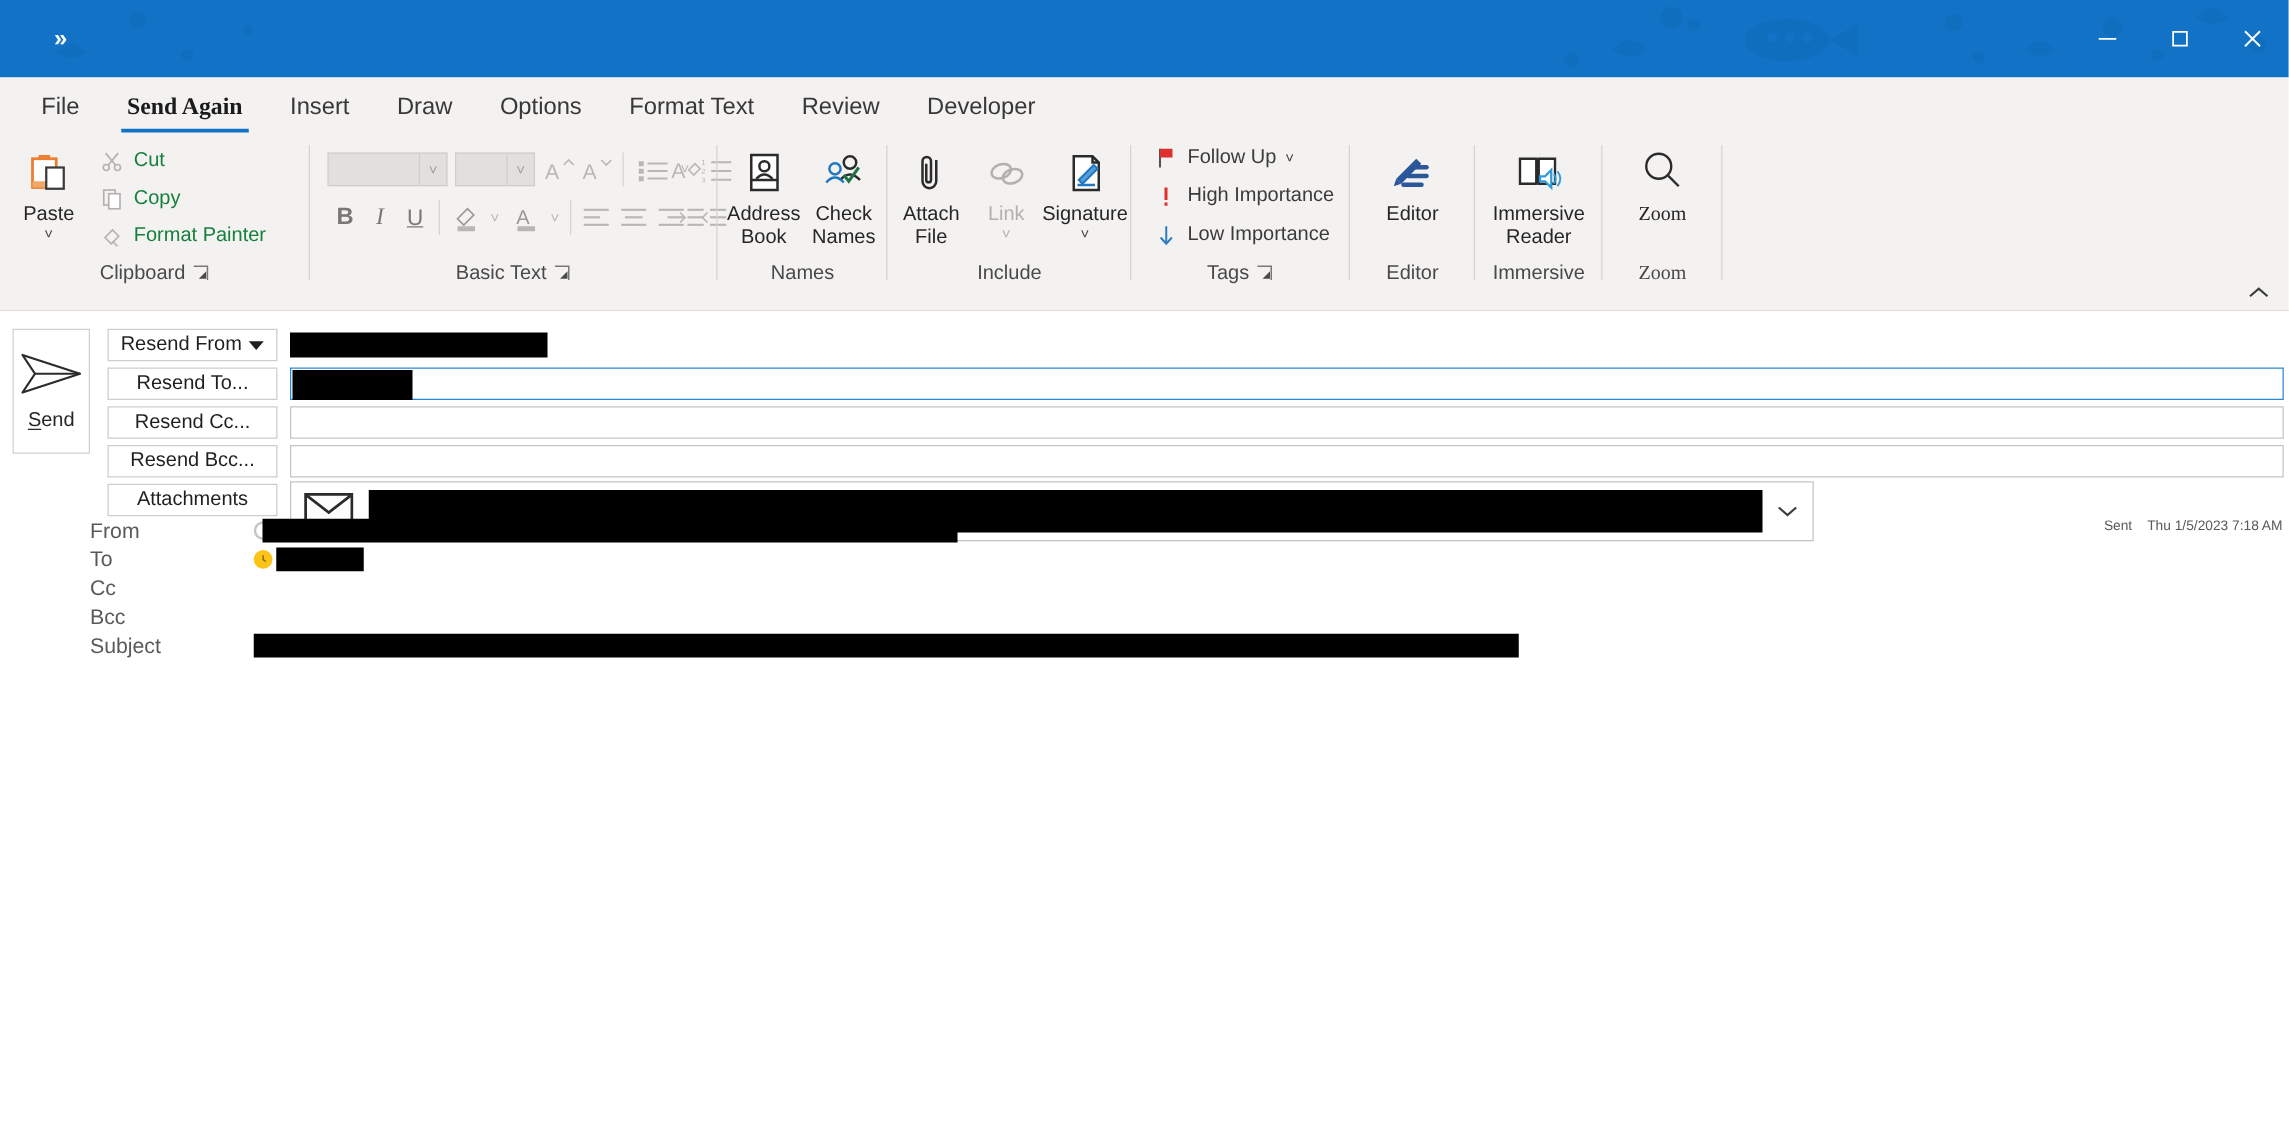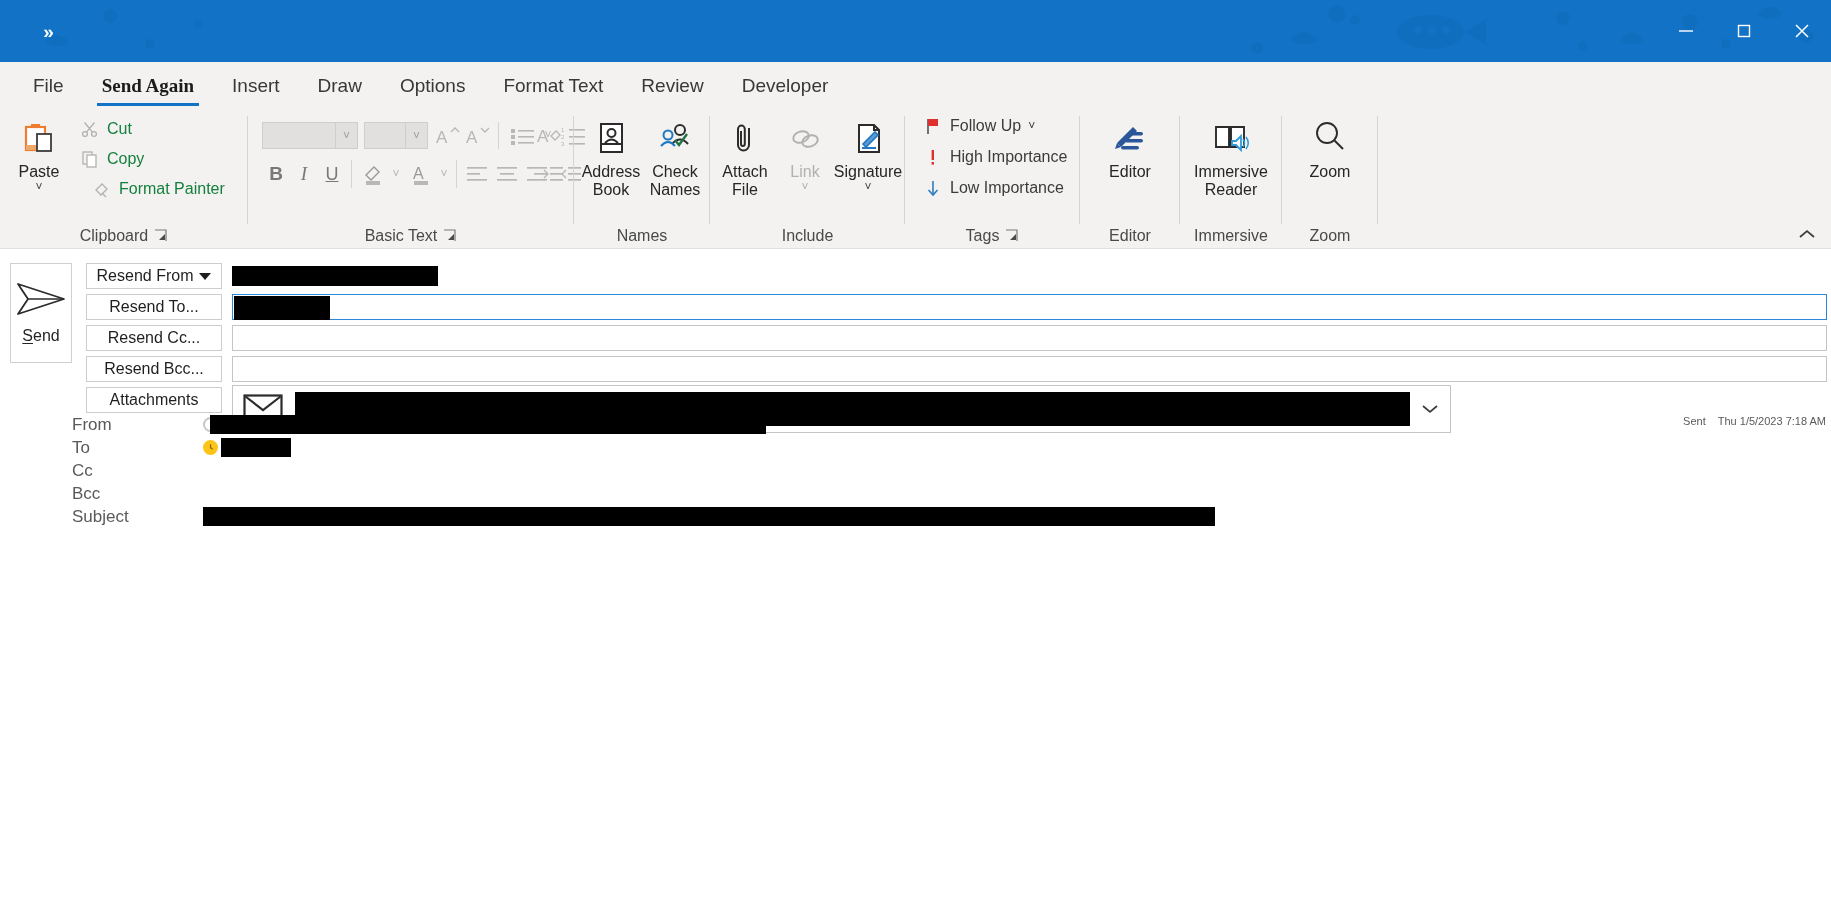--- a/index.html
+++ b/index.html
@@ -72,21 +72,21 @@
     position: absolute; left: 0; top: 108px; width: 1831px; height: 141px;
     background: #f3f2f1;
     border-bottom: 1px solid #e1dfdd;
   }
   .ribbon-inner { position: relative; height: 141px; }
   .group {
     position: absolute; top: 0; height: 141px;
   }
   .group-body { position: relative; height: 115px; }
   .group-label {
-    position: absolute; bottom: 4px; left: 0; width: 100%;
+    position: absolute; bottom: 21px; left: 0; width: 100%;
     text-align: right; font-size: 16px; color: #494949;
     display: flex; align-items: center; justify-content: center; gap: 6px;
   }
   .grp-sep {
     position: absolute; top: 8px; width: 1px; height: 108px; background: #d6d4d2;
   }
   .dlg-launcher {
     position: absolute; bottom: 6px; width: 14px; height: 14px;
     color: #666; font-size: 13px; line-height: 13px;
   }
@@ -299,21 +299,21 @@
             <span class="ic">
               <svg width="18" height="18" viewBox="0 0 18 18">
                   <g stroke="#b3b1af" stroke-width="1.3" fill="none">
                     <rect x="2" y="2" width="9" height="12"></rect>
                     <rect x="6" y="5" width="9" height="12" fill="#fff"></rect>
                   </g>
                 </svg>
             </span>
             <span>Copy</span>
           </div>
-          <div class="smallbtn disabled" style="left:88px; top:68px;">
+          <div class="smallbtn disabled" style="left:76px; top:68px;">
             <span class="ic">
               <svg width="18" height="18" viewBox="0 0 18 18">
                   <g stroke="#b3b1af" stroke-width="1.3" fill="none">
                     <path d="M3 10 L9 4 l5 5 l-6 6 z"></path>
                     <path d="M9 13 l4 4"></path>
                   </g>
                 </svg>
             </span>
             <span>Format Painter</span>
           </div>
@@ -628,21 +628,21 @@
             </span>
             <span class="lbl">Immersive<br>Reader</span>
           </div>
         </div>
         <div class="group-label">
           <span>Immersive</span>
         </div>
         <div class="grp-sep" style="left:101px;"></div>
       </div>
 
-      <div class="group" style="left:1282px; width:96px;">
+      <div class="group" style="left:1282px; width:96px;font-family:Liberation Serif, serif;">
         <div class="group-body">
           <div class="bigbtn" style="left:12px; top:4px; width:72px;">
             <span class="ic">
               <svg width="38" height="38" viewBox="0 0 38 38">
                 <circle cx="16" cy="14" r="10" fill="none" stroke="#2b2b2b" stroke-width="1.9"></circle>
                 <path d="M23.5 21.5 L32 30" stroke="#2b2b2b" stroke-width="1.9"></path>
               </svg>
             </span>
             <span class="lbl">Zoom</span>
           </div>

